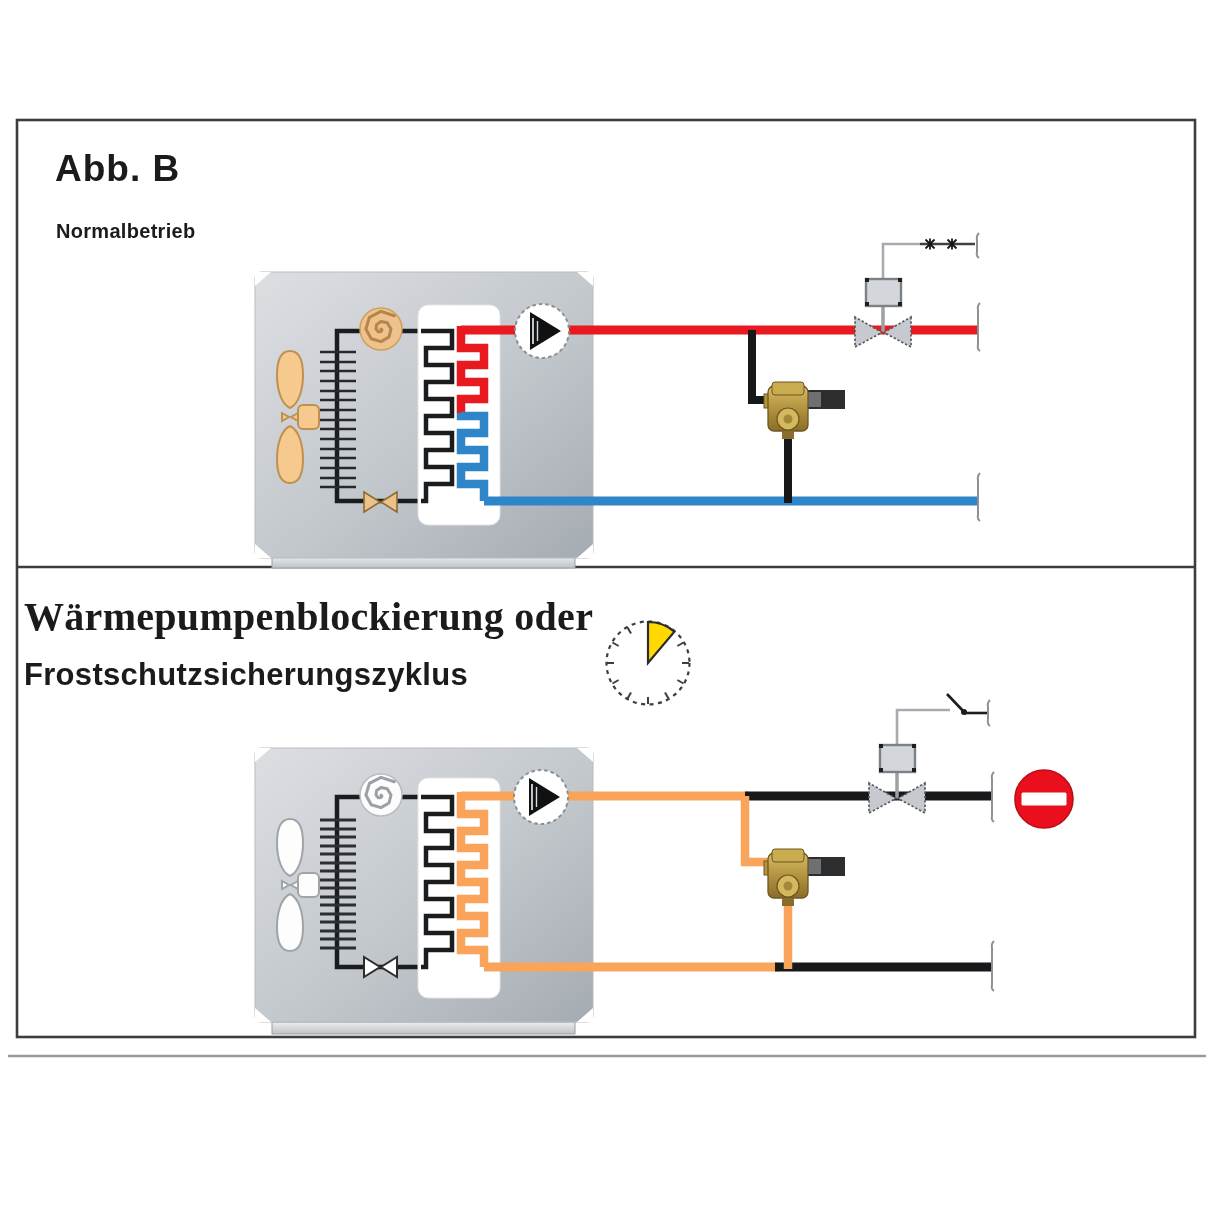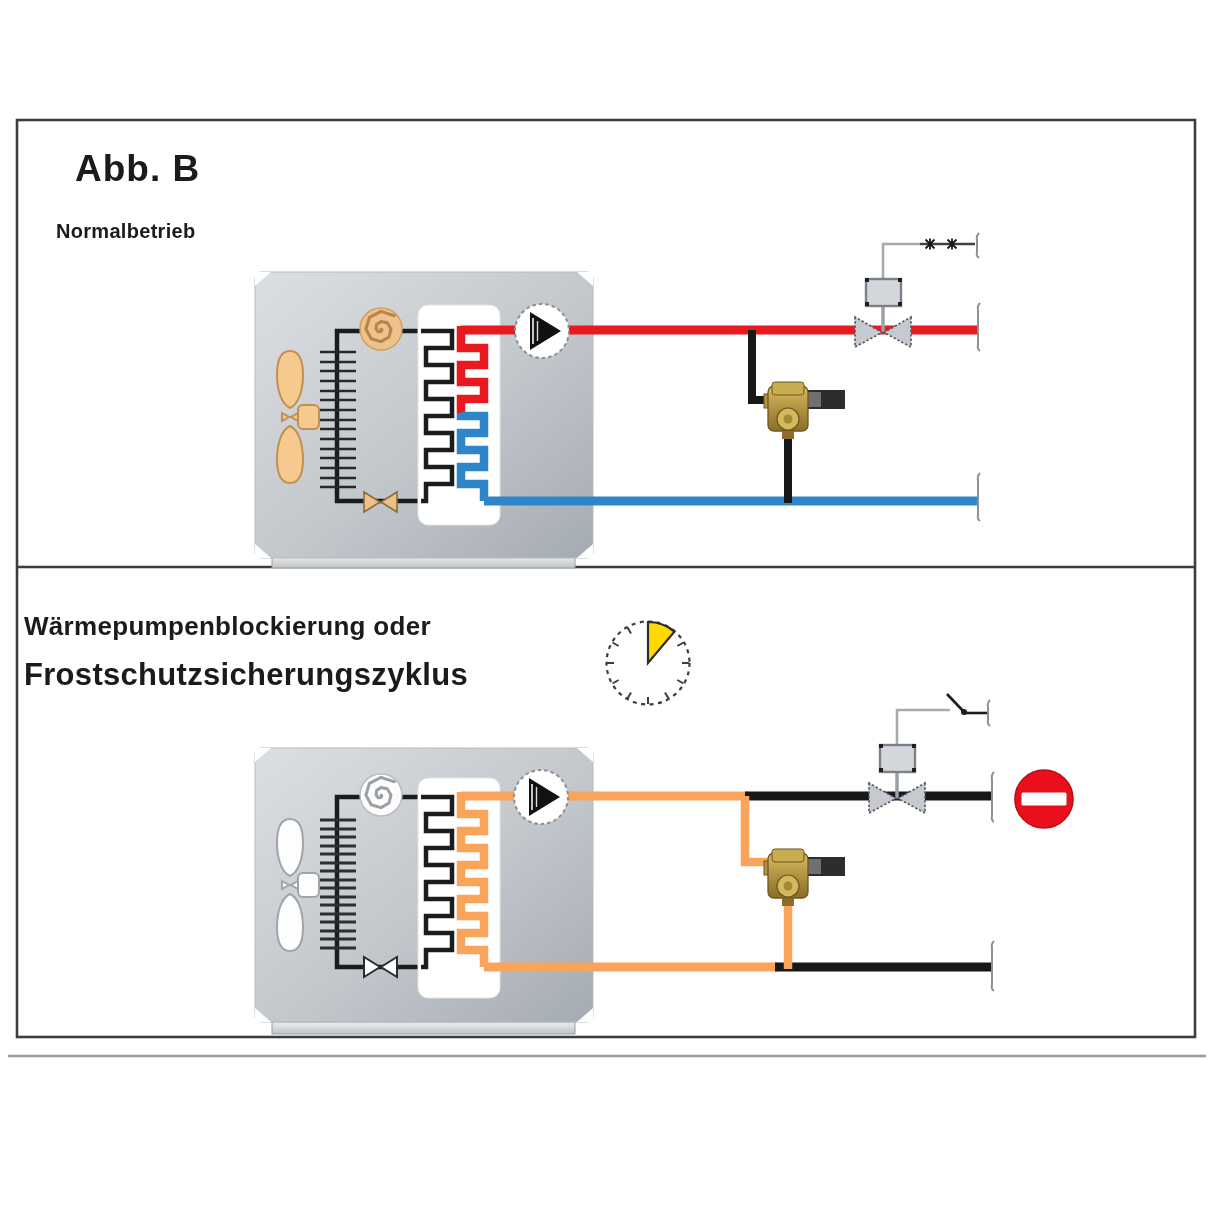--- a/index.html
+++ b/index.html
@@ -1,22 +1,22 @@
 <!DOCTYPE html>
 <html style="--pipe_red: #e8191f; --pipe_blue: #2e86c8; --pipe_orange: #f9a45a; --pipe_black: #17181a; --circuit_black: #1b1c1e; --gray_line: #9aa0a5; --dark_line: #3f4144; --frame: #3b3d3f; --unit_light: #dadde0; --unit_dark: #a7adb4; --fan_orange_fill: #f6c98f; --fan_orange_stroke: #c09050; --fan_white_fill: #fdfdfd; --fan_white_stroke: #9fa4a9; --valve_gray: #c6cad0; --actuator_gray: #d3d6da; --clock_yellow: #ffd900; --sign_red: #e90f1d;"><head>
 <meta charset="utf-8">
 <style>
   html,body{margin:0;padding:0;background:#fff;}
   #page{position:relative;width:1214px;height:1214px;background:#fff;overflow:hidden;
         font-family:"Liberation Sans", sans-serif;color:#1b1b1b;}
   #diagram-svg{position:absolute;left:0;top:0;width:1214px;height:1214px;}
   .txt{position:absolute;font-weight:700;white-space:nowrap;color:#1b1b1b;}
-  #figure-label{left:55px;top:148px;font-size:37px;letter-spacing:1px;margin-left:20px;}
+  #figure-label{left:55px;top:148px;font-size:37px;letter-spacing:1px;}
   #normal-title{left:56px;top:220px;font-size:20px;letter-spacing:0.3px;}
-  #blocking-title-1{left:24px;top:611px;font-size:26px;letter-spacing:0.3px;}
+  #blocking-title-1{left:24px;top:593px;font-size:40px;letter-spacing:0.3px;font-family:Liberation Serif, serif;}
   #blocking-title-2{left:24px;top:657px;font-size:31px;letter-spacing:0.3px;}
 </style>
 </head>
 <body>
 
 <div id="page">
 
   <div id="figure-label" class="txt">Abb. B</div>
   <div id="normal-title" class="txt">Normalbetrieb</div>
   <div id="blocking-title-1" class="txt">Wärmepumpenblockierung oder</div>

